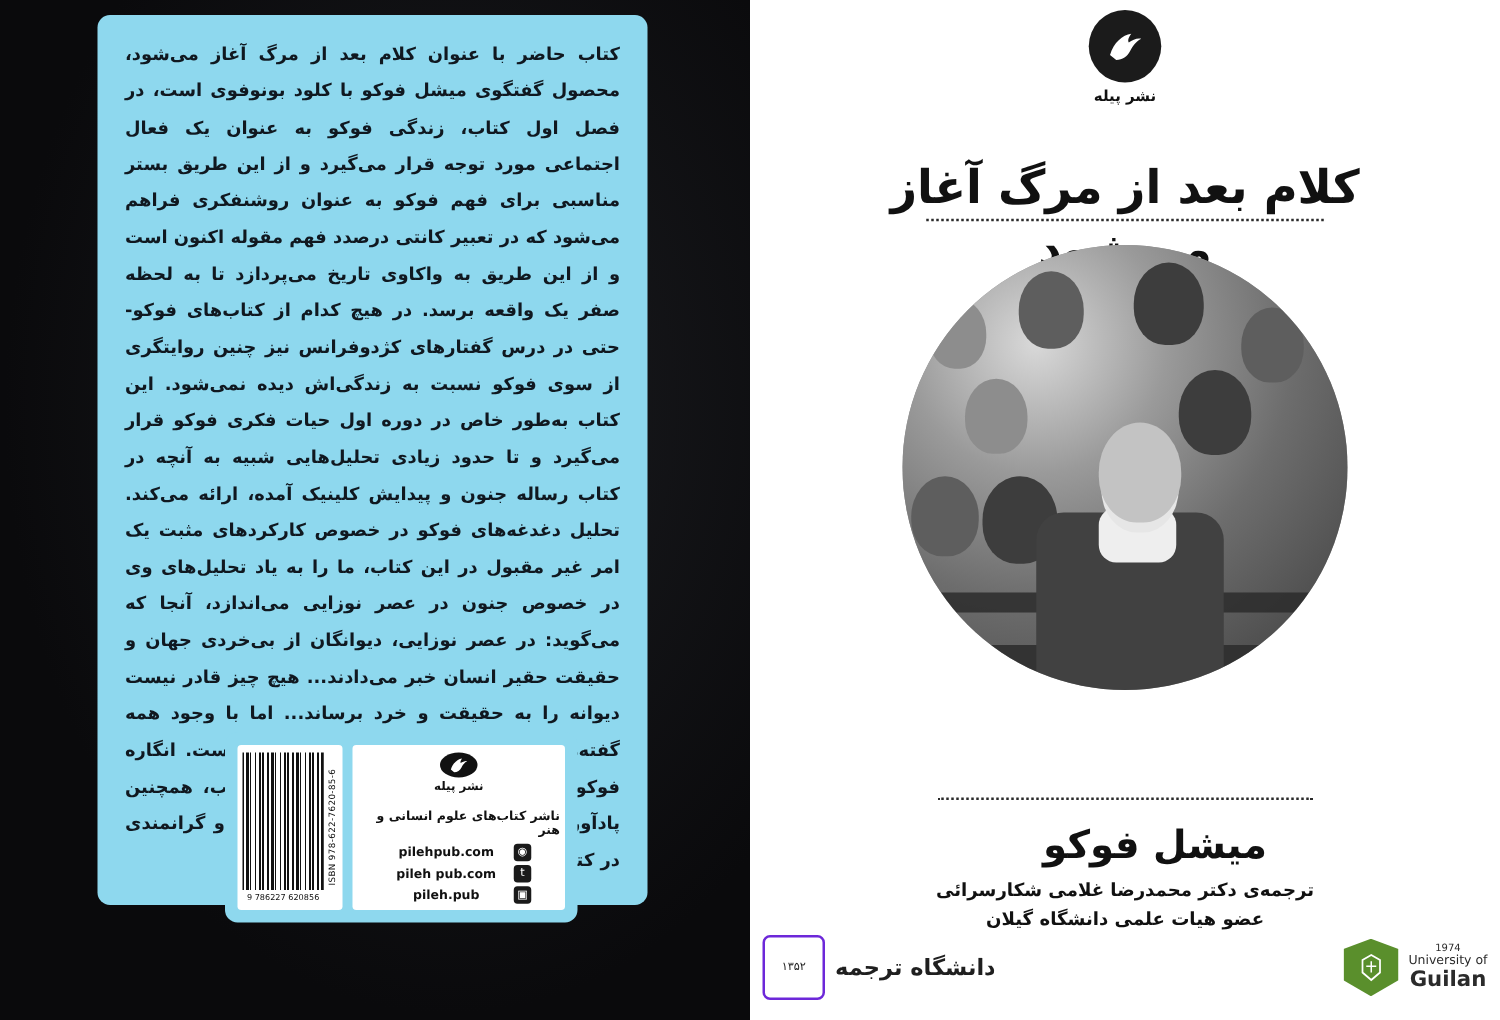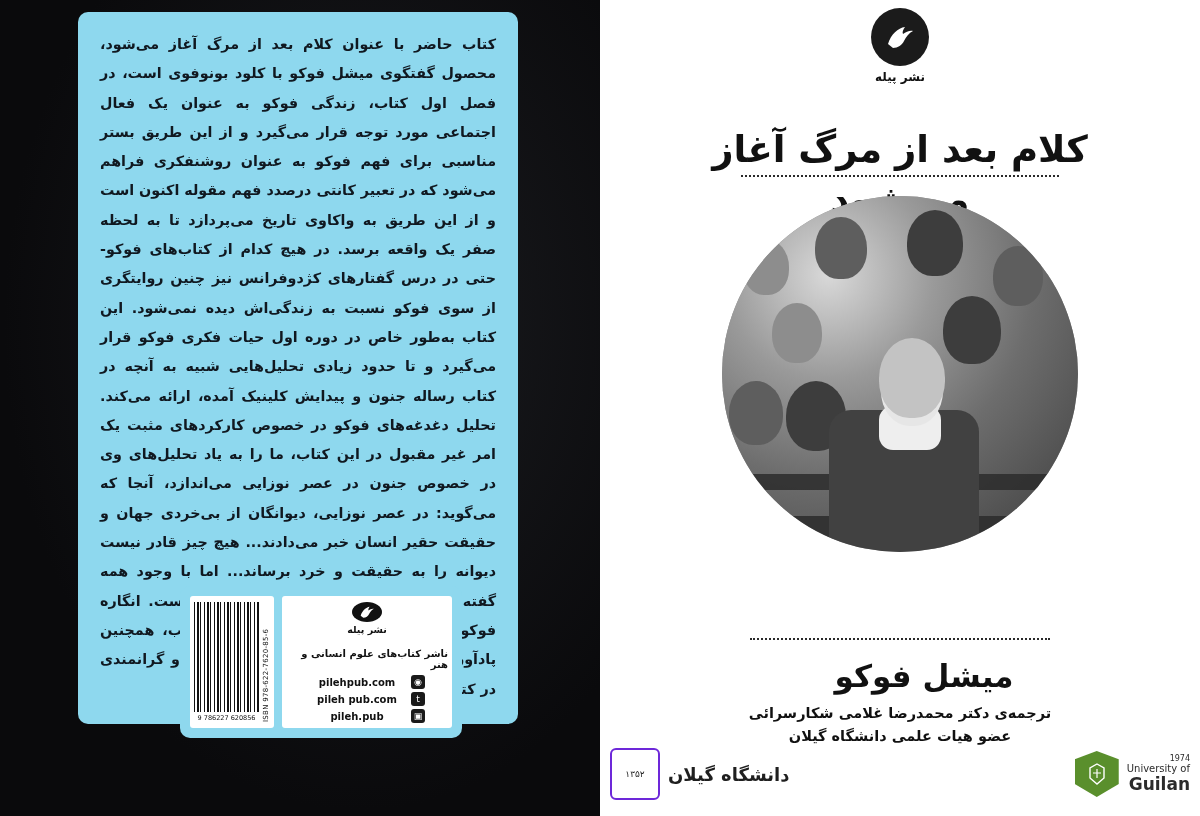--- a/index.html
+++ b/index.html
@@ -198,21 +198,21 @@
     height: 46px;
     background: #5a8f2c;
     clip-path: polygon(50% 0%, 100% 18%, 100% 72%, 50% 100%, 0% 72%, 0% 18%);
     display: flex;
     align-items: center;
     justify-content: center;
     color: #ffffff;
     font-size: 9px;
   }
   .uni-en {
-    text-align: right;
+    text-align: center;
     line-height: 1.15;
     color: #2b2b2b;
   }
   .uni-en .small { font-size: 10px; }
   .uni-en .big { font-size: 17px; font-weight: bold; }
   .uni-en .year { font-size: 8px; }
 
   .uni-right {
     display: flex;
     align-items: center;
@@ -342,20 +342,21 @@
     direction: ltr;
     min-width: 96px;
     text-align: center;
   }
   .barcode-wrap {
     width: 84px;
     background: #ffffff;
     border-radius: 3px;
     display: flex;
     flex-direction: row;
+    align-items: center;
     padding: 6px 4px;
     box-sizing: border-box;
     gap: 3px;
   }
   .isbn-vert {
     writing-mode: vertical-rl;
     transform: rotate(180deg);
     font-size: 7px;
     color: #111;
     direction: ltr;
@@ -438,21 +439,21 @@
             <path d="M13 9 v9 M9 13 h8" stroke="#ffffff" stroke-width="1.2"></path>
           </svg>
         </div>
         <div class="uni-en">
           <div class="year">1974</div>
           <div class="small">University of</div>
           <div class="big">Guilan</div>
         </div>
       </div>
       <div class="uni-right">
-        <div class="uni-fa">دانشگاه گیلان</div>
+        <div class="uni-fa">دانشگاه ترجمه</div>
         <div class="uni-seal">
           <span>۱۳۵۲</span>
         </div>
       </div>
     </div>
   </section>
 
   <section class="back-cover">
 
     <div class="blurb">کتاب حاضر با عنوان کلام بعد از مرگ آغاز می‌شود، محصول گفتگوی میشل فوکو با کلود بونوفوی است، در فصل اول کتاب، زندگی فوکو به عنوان یک فعال اجتماعی مورد توجه قرار می‌گیرد و از این طریق بستر مناسبی برای فهم فوکو به عنوان روشنفکری فراهم می‌شود که در تعبیر کانتی درصدد فهم مقوله اکنون است و از این طریق به واکاوی تاریخ می‌پردازد تا به لحظه صفر یک واقعه برسد. در هیچ کدام از کتاب‌های فوکو-حتی در درس گفتارهای کژدوفرانس نیز چنین روایتگری از سوی فوکو نسبت به زندگی‌اش دیده نمی‌شود. این کتاب به‌طور خاص در دوره اول حیات فکری فوکو قرار می‌گیرد و تا حدود زیادی تحلیل‌هایی شبیه به آنچه در کتاب رساله جنون و پیدایش کلینیک آمده، ارائه می‌کند. تحلیل دغدغه‌های فوکو در خصوص کارکردهای مثبت یک امر غیر مقبول در این کتاب، ما را به یاد تحلیل‌های وی در خصوص جنون در عصر نوزایی می‌اندازد، آنجا که می‌گوید: در عصر نوزایی، دیوانگان از بی‌خردی جهان و حقیقت حقیر انسان خبر می‌دادند... هیچ چیز قادر نیست دیوانه را به حقیقت و خرد برساند... اما با وجود همه گفته‌های بی معنای دیوانه جنون بی معنا نیست. انگاره فوکو در خصوص نوشتن و مرگ در این کتاب، همچنین پادآور تحلیل‌های وی در خصوص کالبد، مرگ و گرانمندی در کتاب پیدایش کلینیک است.</div>

